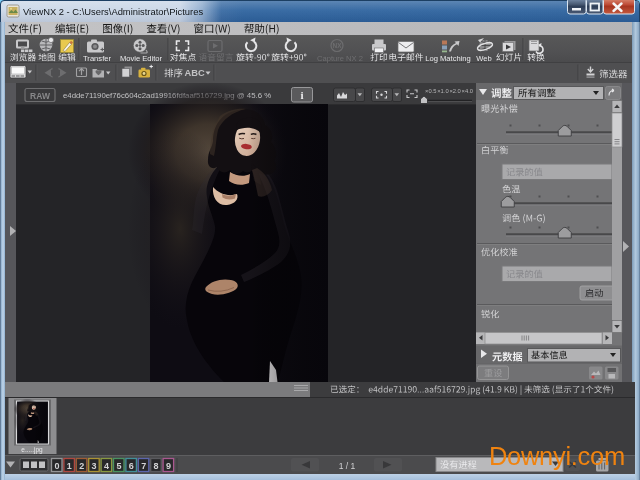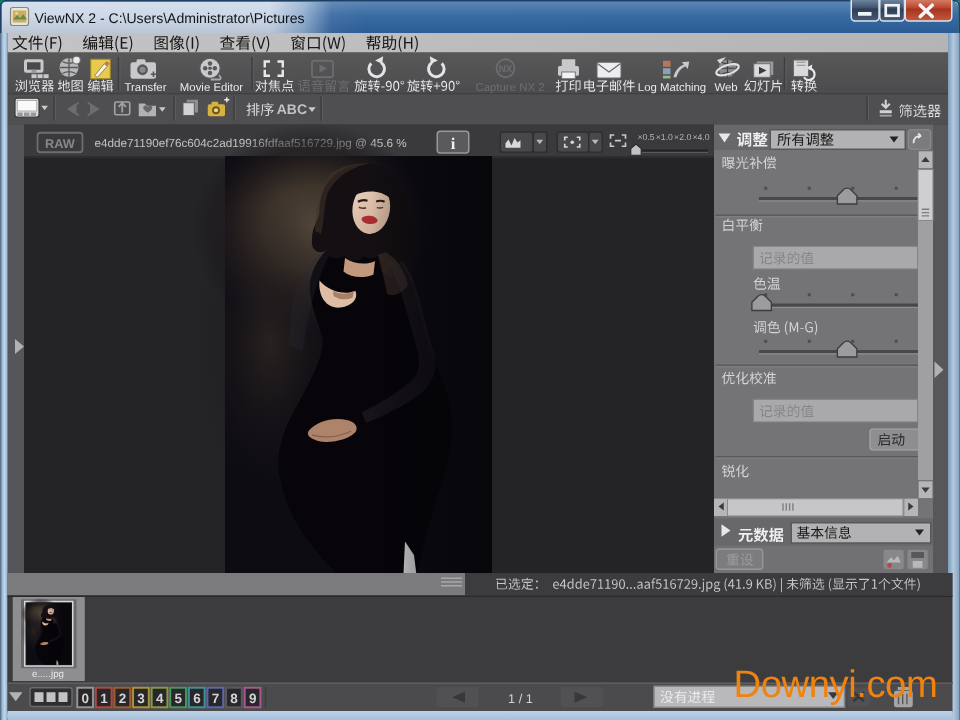--- a/index.html
+++ b/index.html
@@ -1,14 +1,14 @@
 <!DOCTYPE html>
 <html><head><meta charset="utf-8"><style>
 html,body{margin:0;padding:0;background:#15314f;}
-#page{position:relative;width:640px;height:480px;overflow:hidden;font-family:"Liberation Sans",sans-serif;background:#0f766e;}
+#page{position:relative;width:640px;height:480px;overflow:hidden;font-family:"Liberation Sans",sans-serif;background:#7dd3fc;}
 .a{position:absolute;}
 </style></head><body>
 <div id="page">
 <div class="a" style="left:1px;top:1px;width:638px;height:478px;background:linear-gradient(180deg,#c2d4e6,#9cb8d4);"></div>
 <div class="a" style="left:1px;top:1px;width:638px;height:21px;background:linear-gradient(180deg,rgba(255,255,255,0.22) 0%,rgba(255,255,255,0.05) 45%,rgba(0,0,30,0.08) 100%),linear-gradient(90deg,#ccd8e8 0%,#c9d6e7 28%,#8facce 31.5%,#3a6ba3 34.5%,#2f649f 38%,#2e639e 100%);border-radius:4px 4px 0 0;"></div>
 <div class="a" style="left:0;top:0;width:640px;height:480px;border:1px solid #1c3f63;box-sizing:border-box;border-radius:4px 4px 0 0;"></div>
 <div class="a" style="left:4px;top:22px;width:632px;height:452px;background:#4e4e50;border:1px solid #5a7291;"></div>
 <div class="a" style="left:5px;top:22px;width:630px;height:13px;background:linear-gradient(90deg,#c4c4c6,#b4b4b6);"></div>
 <div class="a" style="left:5px;top:35px;width:630px;height:27px;background:linear-gradient(180deg,#585858 0%,#515153 60%,#4b4b4d 100%);border-bottom:1px solid #404042;"></div>
 <div class="a" style="left:5px;top:63px;width:630px;height:20px;background:#4f4f51;border-bottom:1px solid #3c3c3e;"></div>

